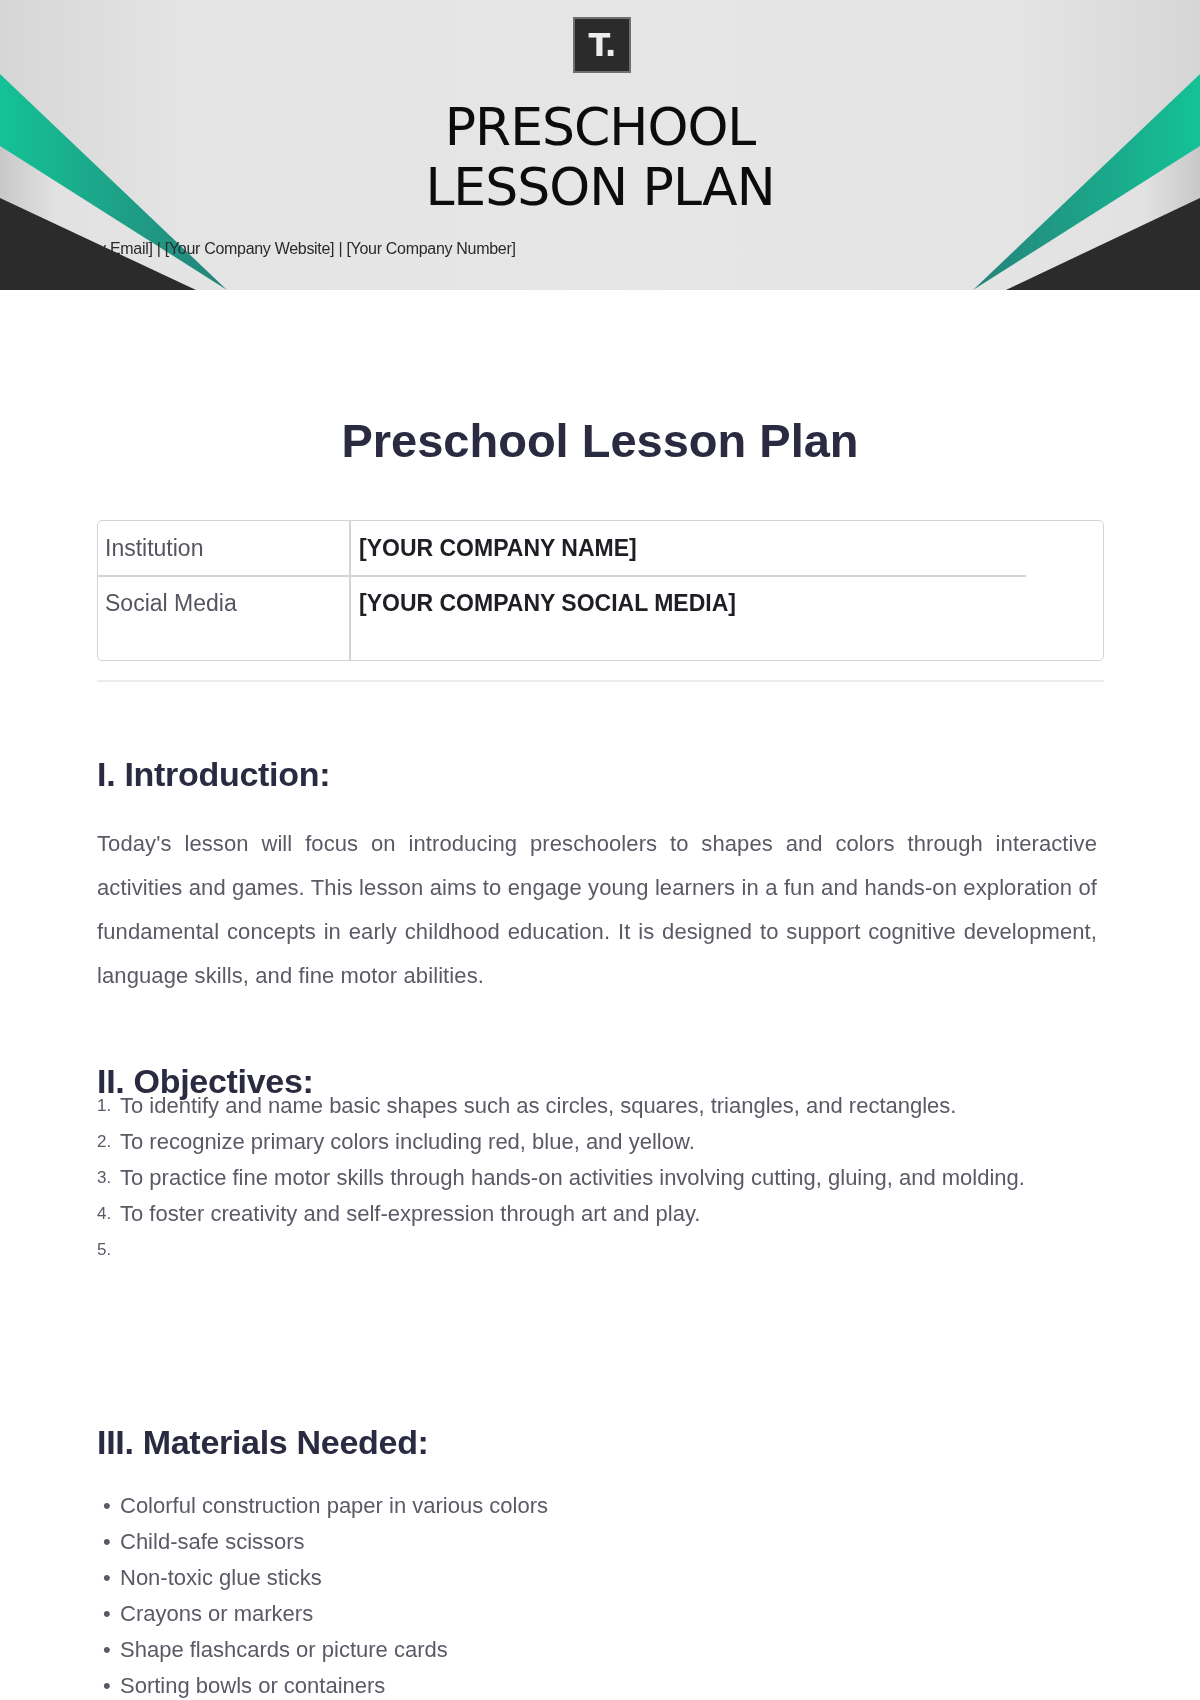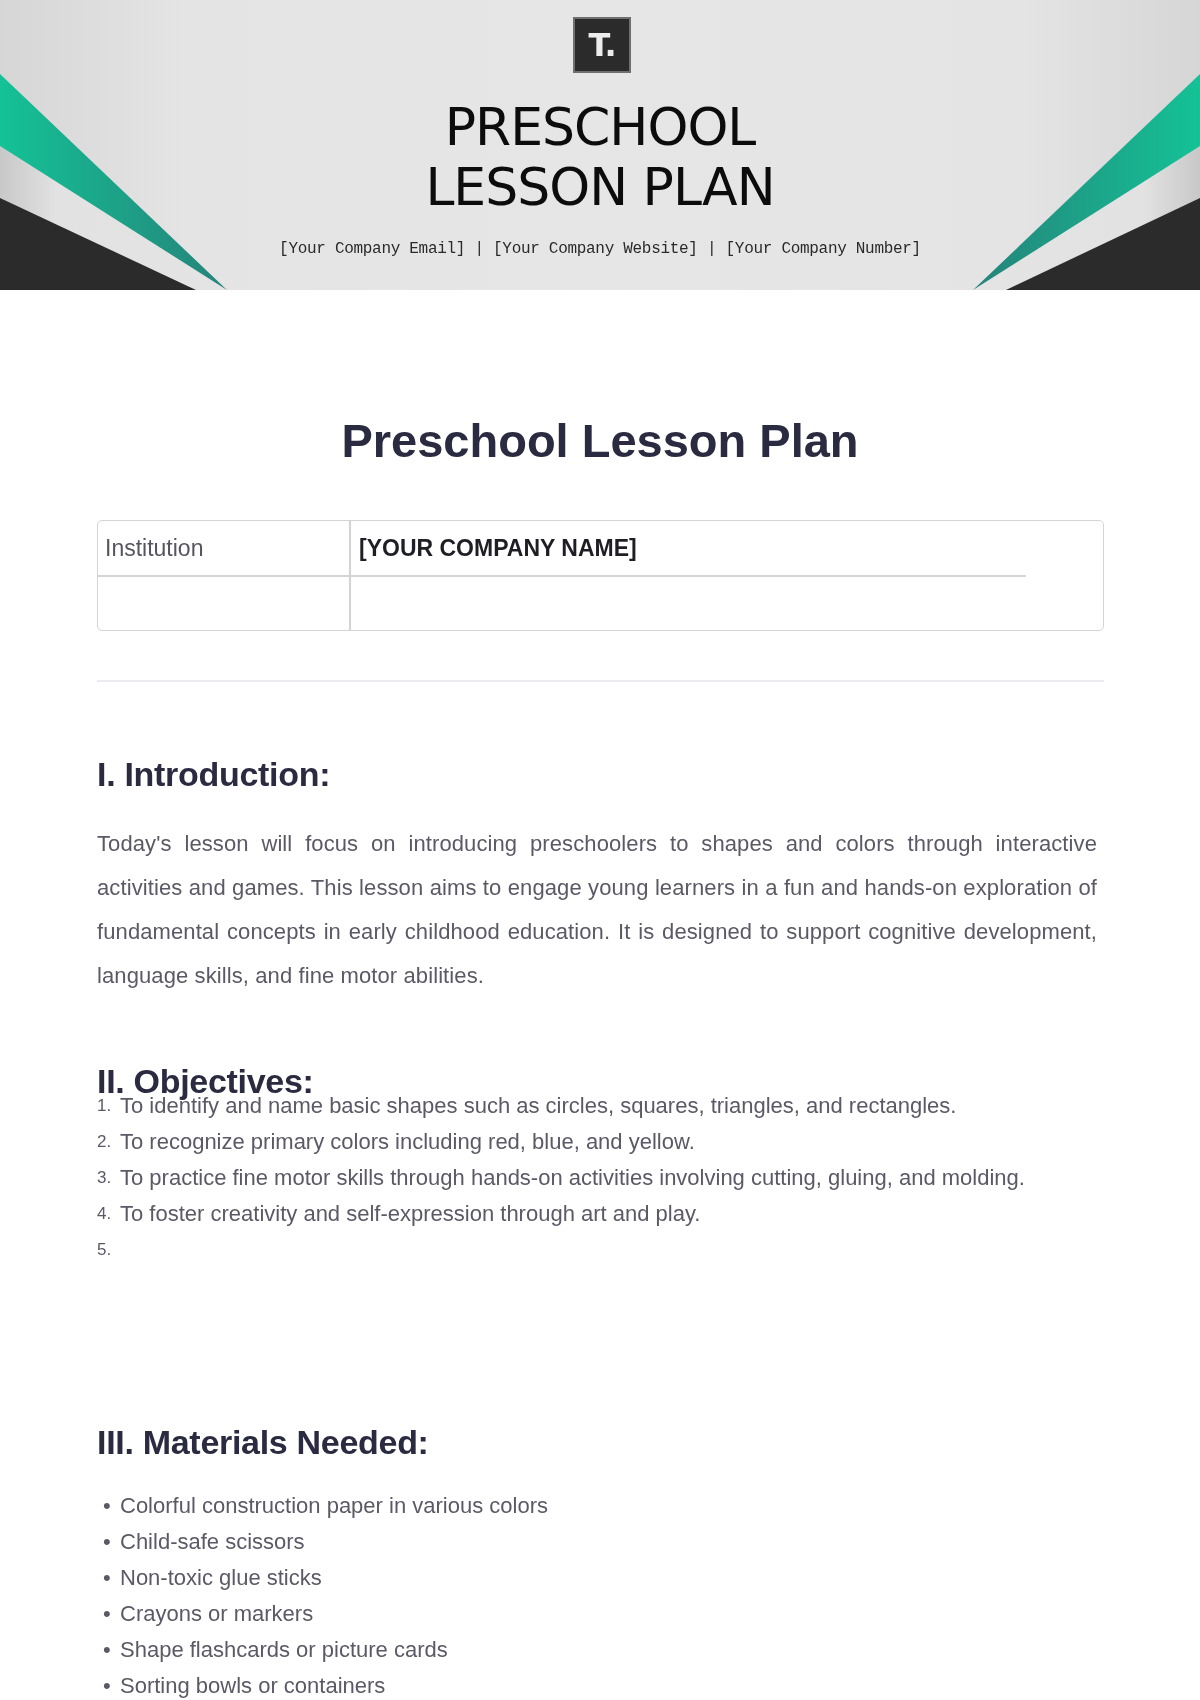--- a/index.html
+++ b/index.html
@@ -20,32 +20,32 @@
       color: #ededed; font-family: "DejaVu Sans", sans-serif; font-weight: bold; font-size: 32px; line-height: 1;
       letter-spacing: -1px;
     }
     .banner-title {
       position: absolute; left: 0; top: 97px; width: 1200px; text-align: center;
       font-family: "DejaVu Sans", sans-serif; font-weight: normal; font-size: 52px; line-height: 60px;
       color: #0c0c0c; letter-spacing: -1px;
     }
     .banner-title span { display: block; }
     .contact-line {
-      position: absolute; left: 0; top: 240px; width: 1200px; text-align: center;
-      font-family: Liberation Mono, monospace; font-size: 16px; color: #2a2a2a; letter-spacing: -0.3px;
+      position: absolute; left: 0; top: 240px; width: 1200px; 
+      font-family: Liberation Sans, sans-serif; font-size: 16px; color: #2a2a2a; letter-spacing: -0.3px;
     }
 
     
     .doc-title {
       position: absolute; left: 0; top: 413px; width: 1200px; text-align: center;
       font-family: "Liberation Sans", sans-serif; font-weight: bold; font-size: 47px; color: #2a2a40;
     }
 
     .info-table {
-      position: absolute; left: 97px; top: 520px; width: 1007px; height: 111px;
+      position: absolute; left: 97px; top: 520px; width: 1007px; height: 141px;
       border: 1.5px solid #d4d4d8; border-radius: 5px; background: #fff;
     }
     .info-row { position: absolute; left: 0; height: 55px; width: 100%; display: flex; align-items: center; }
     .info-row.r0 { top: 0; }
     .info-row.r1 { top: 55px; }
     .row-divider { position: absolute; left: 0; top: 54px; width: 928px; height: 1.5px; background: #d4d4d8; }
     .col-divider { position: absolute; left: 251px; top: 0; width: 1.5px; height: 100%; background: #d4d4d8; }
     .info-label {
       position: absolute; left: 7px; font-size: 23px; color: #555560;
     }
@@ -118,20 +118,24 @@
 
 <h1 class="doc-title">Preschool Lesson Plan</h1>
 
 <div class="info-table">
   <div class="col-divider"></div>
   <div class="row-divider"></div>
   <div class="info-row r0">
     <span class="info-label">Institution</span>
     <span class="info-value">[YOUR COMPANY NAME]</span>
   </div>
+  <div class="info-row r1">
+    <span class="info-label">Social Media</span>
+    <span class="info-value">[YOUR COMPANY SOCIAL MEDIA]</span>
+  </div>
 </div>
 
 <div class="hr"></div>
 
 <h2 class="section-heading" style="top:755px;">I. Introduction:</h2>
 <p class="intro-para">Today's lesson will focus on introducing preschoolers to shapes and colors through interactive activities and games. This lesson aims to engage young learners in a fun and hands-on exploration of fundamental concepts in early childhood education. It is designed to support cognitive development, language skills, and fine motor abilities.</p>
 
 <h2 class="section-heading" style="top:1062px;">II. Objectives:</h2>
 <ol class="obj-list">
   <li class="obj-item">

